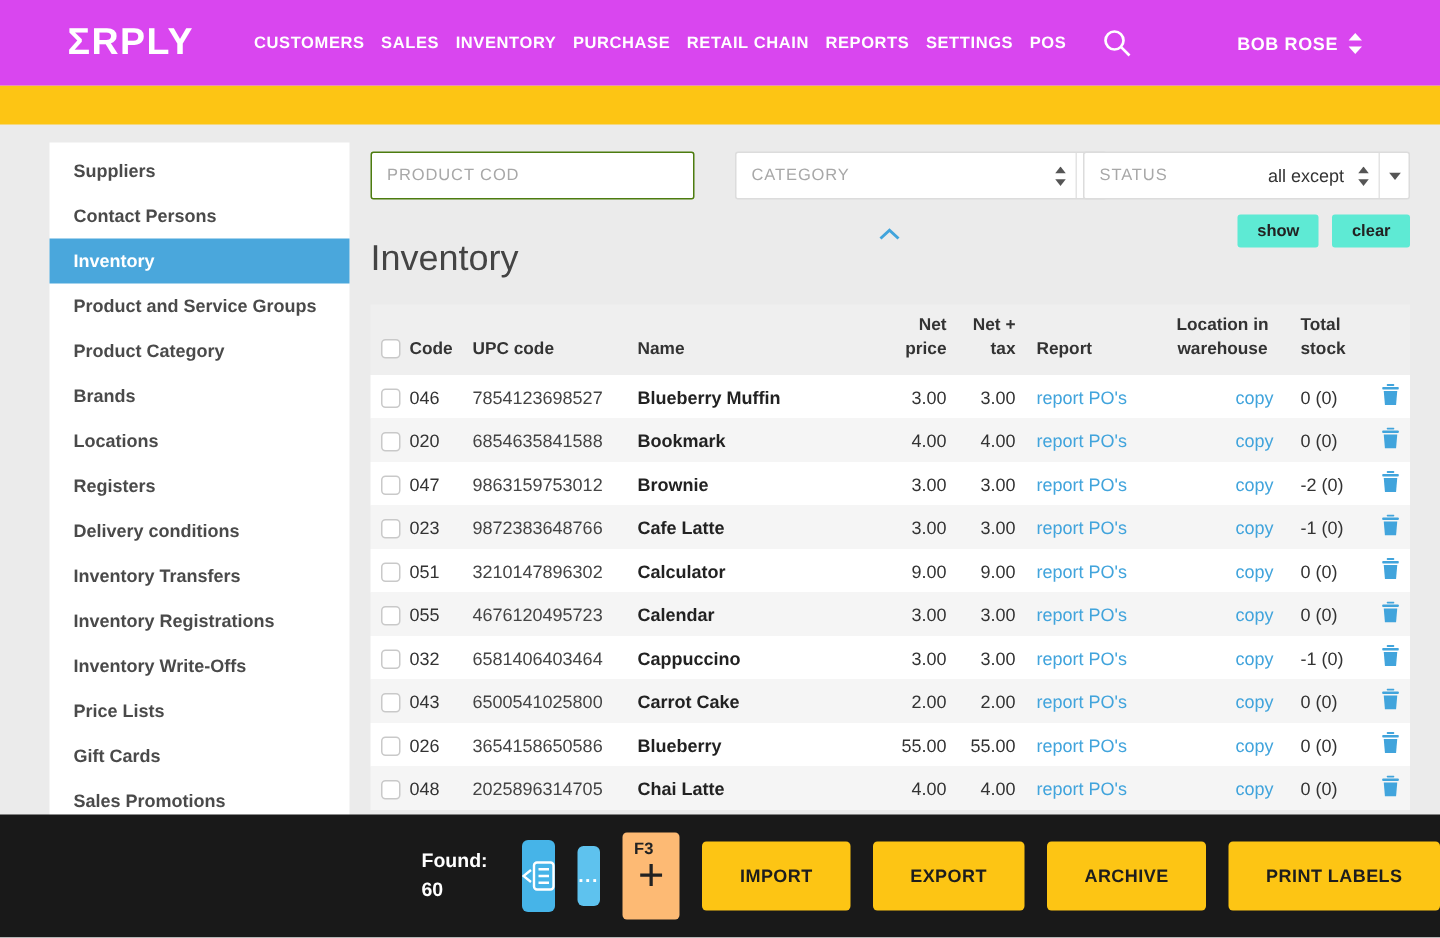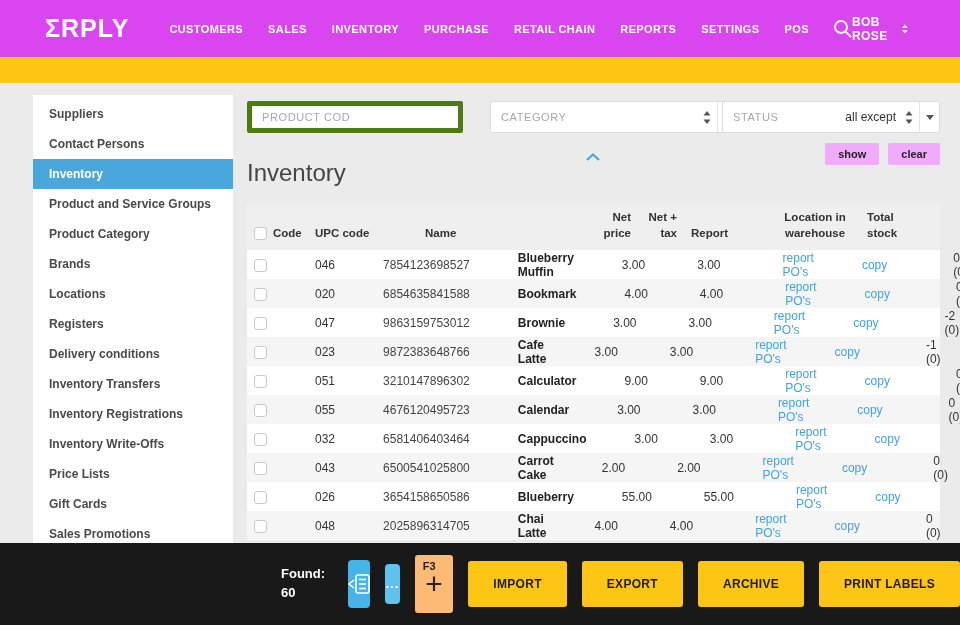--- a/index.html
+++ b/index.html
@@ -2,58 +2,58 @@
 <html><head>
 <meta charset="utf-8">
 <style>
   * { margin:0; padding:0; box-sizing:border-box; }
   html, body { width:960px; height:625px; }
   body { font-family:"Liberation Sans", sans-serif; background:#ebebeb; overflow:hidden; position:relative; }
 
   
   .topnav { position:absolute; top:0; left:0; width:960px; height:57px; background:#d946ef; display:flex; align-items:center; z-index:6; }
   .logo { color:#fff; font-size:25px; font-weight:bold; letter-spacing:1px; margin-left:45px; cursor:pointer; }
-  .nav-items { display:flex; gap:25px; margin-left:40px; align-items:flex-start; }
+  .nav-items { display:flex; gap:11px; margin-left:40px; align-items:flex-start; }
   .nav-item { color:#fff; font-size:11px; font-weight:bold; letter-spacing:.4px; cursor:pointer; white-space:nowrap; }
   .nav-search { margin-left:24px; cursor:pointer; display:flex; align-items:center; }
   .nav-user { margin-left:auto; margin-right:52px; display:flex; align-items:center; gap:7px; color:#fff; font-size:12px; font-weight:bold; letter-spacing:.4px; cursor:pointer; }
   .yellow-bar { position:absolute; top:57px; left:0; width:960px; height:26px; background:#fdc514; }
 
   
   .sidebar { position:absolute; left:33px; top:95px; width:200px; background:#fff; padding:4px 0; min-height:448px; }
   .sidebar-item { padding:8px 16px; font-size:12px; font-weight:bold; color:#4a4a4a; cursor:pointer; }
   .sidebar-item.active { background:#4aa7dc; color:#fff; }
 
   
   .main { position:absolute; left:247px; top:95px; width:693px; height:448px; }
 
   .filter-row { position:absolute; top:6px; left:0; width:693px; height:32px; }
-  .f-input { position:absolute; left:0; top:0; width:216px; height:32px; border:5px solid #4d7c0f; border-radius:2px; padding:0 10px; font-size:11px; color:#555; letter-spacing:.6px; font-family:inherit; background:#fff; outline:none; }
+  .f-input { position:absolute; left:0; top:0; width:216px; height:32px; border:1px solid #4d7c0f; border-radius:2px; padding:0 10px; font-size:11px; color:#555; letter-spacing:.6px; font-family:inherit; background:#fff; outline:none; }
   .f-input::placeholder { color:#a8a8a8; }
   .f-select { position:absolute; top:0; height:32px; background:#fff; border:1px solid #dcdcdc; border-radius:2px; display:flex; align-items:center; cursor:pointer; }
   .f-category { left:243px; width:248px;justify-content:flex-end; }
   .f-status { left:475px; width:218px; }
   .f-label { font-size:11px; color:#a8a8a8; letter-spacing:.6px; padding-left:10px; }
   .f-spacer { flex:1; }
   .f-value { font-size:12px; color:#333; padding-right:9px; }
   .f-arrows { display:flex; margin-right:6px; }
   .f-caret { width:20px; height:30px; border-left:1px solid #e4e4e4; display:flex; align-items:center; justify-content:center; }
 
   .filter-actions { position:absolute; top:48px; right:0; display:flex; gap:9px; }
-  .btn-small { background:#f0abfc; border:none; border-radius:2px; font-size:11px; font-weight:bold; color:#222; padding:5px 13px; cursor:pointer; font-family:inherit; }
+  .btn-small { background:#5eead4; border:none; border-radius:2px; font-size:11px; font-weight:bold; color:#222; padding:5px 13px; cursor:pointer; font-family:inherit; }
 
   .collapse { position:absolute; top:52px; left:339px; cursor:pointer; }
 
   .page-title { position:absolute; top:64px; left:0; font-size:24px; color:#444; font-weight:400; }
 
   
   .table { position:absolute; top:108px; left:0; width:693px; }
   .thead { display:flex; align-items:flex-end; background:#efefef; padding:7px 0 9px; }
   .thead .col { font-size:11.5px; font-weight:bold; color:#333; line-height:1.35; }
-  .tbody .trow { display:flex; align-items:center; height:29px; font-size:12px; color:#333; background:#fff;gap:48px; }
+  .tbody .trow { display:flex; align-items:center; height:29px; font-size:12px; color:#333; background:#fff; }
   .tbody .trow:nth-of-type(even) { background:#f5f5f5; }
 
   .col-check { width:26px; padding-left:7px; }
   .col-code { width:42px; }
   .col-upc { width:110px; color:#444; }
   .col-name { width:160px; font-weight:bold; color:#222; }
   .col-netprice { width:50px; text-align:right; padding-right:4px; }
   .col-nettax { width:46px; text-align:right; padding-right:4px; }
   .col-report { width:88px; padding-left:10px; }
   .col-location { width:92px; text-align:right; padding-right:12px; }

